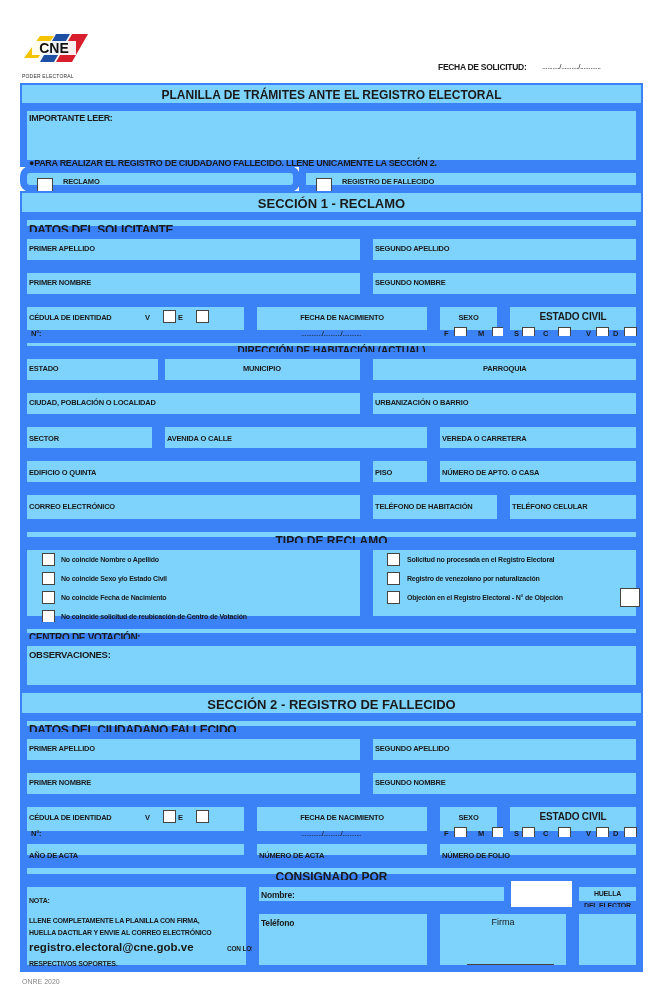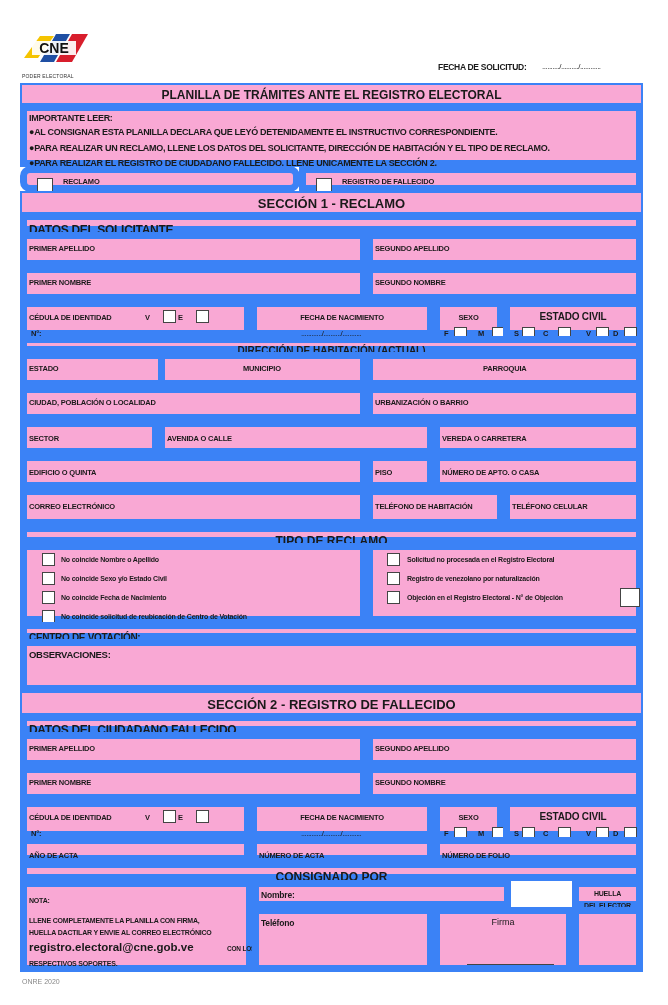--- a/index.html
+++ b/index.html
@@ -1,19 +1,19 @@
 <!DOCTYPE html>
 <html><head>
 <meta charset="utf-8">
 <style>
   * { box-sizing: border-box; margin: 0; padding: 0; }
   html, body { width: 668px; height: 1005px; background: #ffffff; overflow: hidden; }
   body { position: relative; font-family: "Liberation Sans", sans-serif; color: #1a1a1a; }
   .abs { position: absolute; }
-  .cell { position: absolute; border: 7px solid #3b82f6; background: #f9a8d4; }
+  .cell { position: absolute; border: 7px solid #3b82f6; background: #7dd3fc; }
   .lbl { position: absolute; font-size: 9px; font-weight: bold; letter-spacing: -0.3px; white-space: nowrap; color: #1a1a1a; }
   .sm { font-size: 7.5px; font-weight: bold; letter-spacing: -0.2px; white-space: nowrap; position: absolute; }
   .title { position: absolute; font-weight: bold; text-align: center; white-space: nowrap; }
   .box { position: absolute; width: 13px; height: 13px; border: 1px solid #444; background: #fff; }
   .box.lg { width: 16px; height: 17px; }
   .line { position: absolute; border-top: 1px solid #444; }
   .dots { position: absolute; font-size: 8px; letter-spacing: -0.5px; white-space: nowrap; }
 </style>
 </head>
 <body>
@@ -31,22 +31,20 @@
 
 <div class="lbl" style="left:438px;top:62px;font-size:8.5px;">FECHA DE SOLICITUD:</div>
 <div class="dots" style="left:542px;top:62px;">........../........../............</div>
 
 <div class="cell" style="left:20px;top:83px;width:623px;height:22px;border-width:2px;">
   <div class="title" style="left:0;right:0;top:3px;font-size:12px;">PLANILLA DE TRÁMITES ANTE EL REGISTRO ELECTORAL</div>
 </div>
 
 <div class="cell" style="left:20px;top:104px;width:623px;height:63px;">
   <div class="lbl" style="left:2px;top:2px;">IMPORTANTE LEER:</div>
-  <div class="lbl" style="left:2px;top:16px;">●AL CONSIGNAR ESTA PLANILLA DECLARA QUE LEYÓ DETENIDAMENTE EL INSTRUCTIVO CORRESPONDIENTE.</div>
-  <div class="lbl" style="left:2px;top:32px;">●PARA REALIZAR UN RECLAMO, LLENE LOS DATOS DEL SOLICITANTE, DIRECCIÓN DE HABITACIÓN Y EL TIPO DE RECLAMO.</div>
   <div class="lbl" style="left:2px;top:47px;">●PARA REALIZAR EL REGISTRO DE CIUDADANO FALLECIDO, LLENE UNICAMENTE LA SECCIÓN 2.</div>
 </div>
 
 <div class="cell" style="left:20px;top:166px;width:280px;height:26px;border-radius:10px;">
   <div class="box lg" style="left:10px;top:5px;"></div>
   <div class="sm" style="left:36px;top:4px;">RECLAMO</div>
 </div>
 <div class="cell" style="left:299px;top:166px;width:344px;height:26px;">
   <div class="box lg" style="left:10px;top:5px;"></div>
   <div class="sm" style="left:36px;top:4px;">REGISTRO DE FALLECIDO</div>

